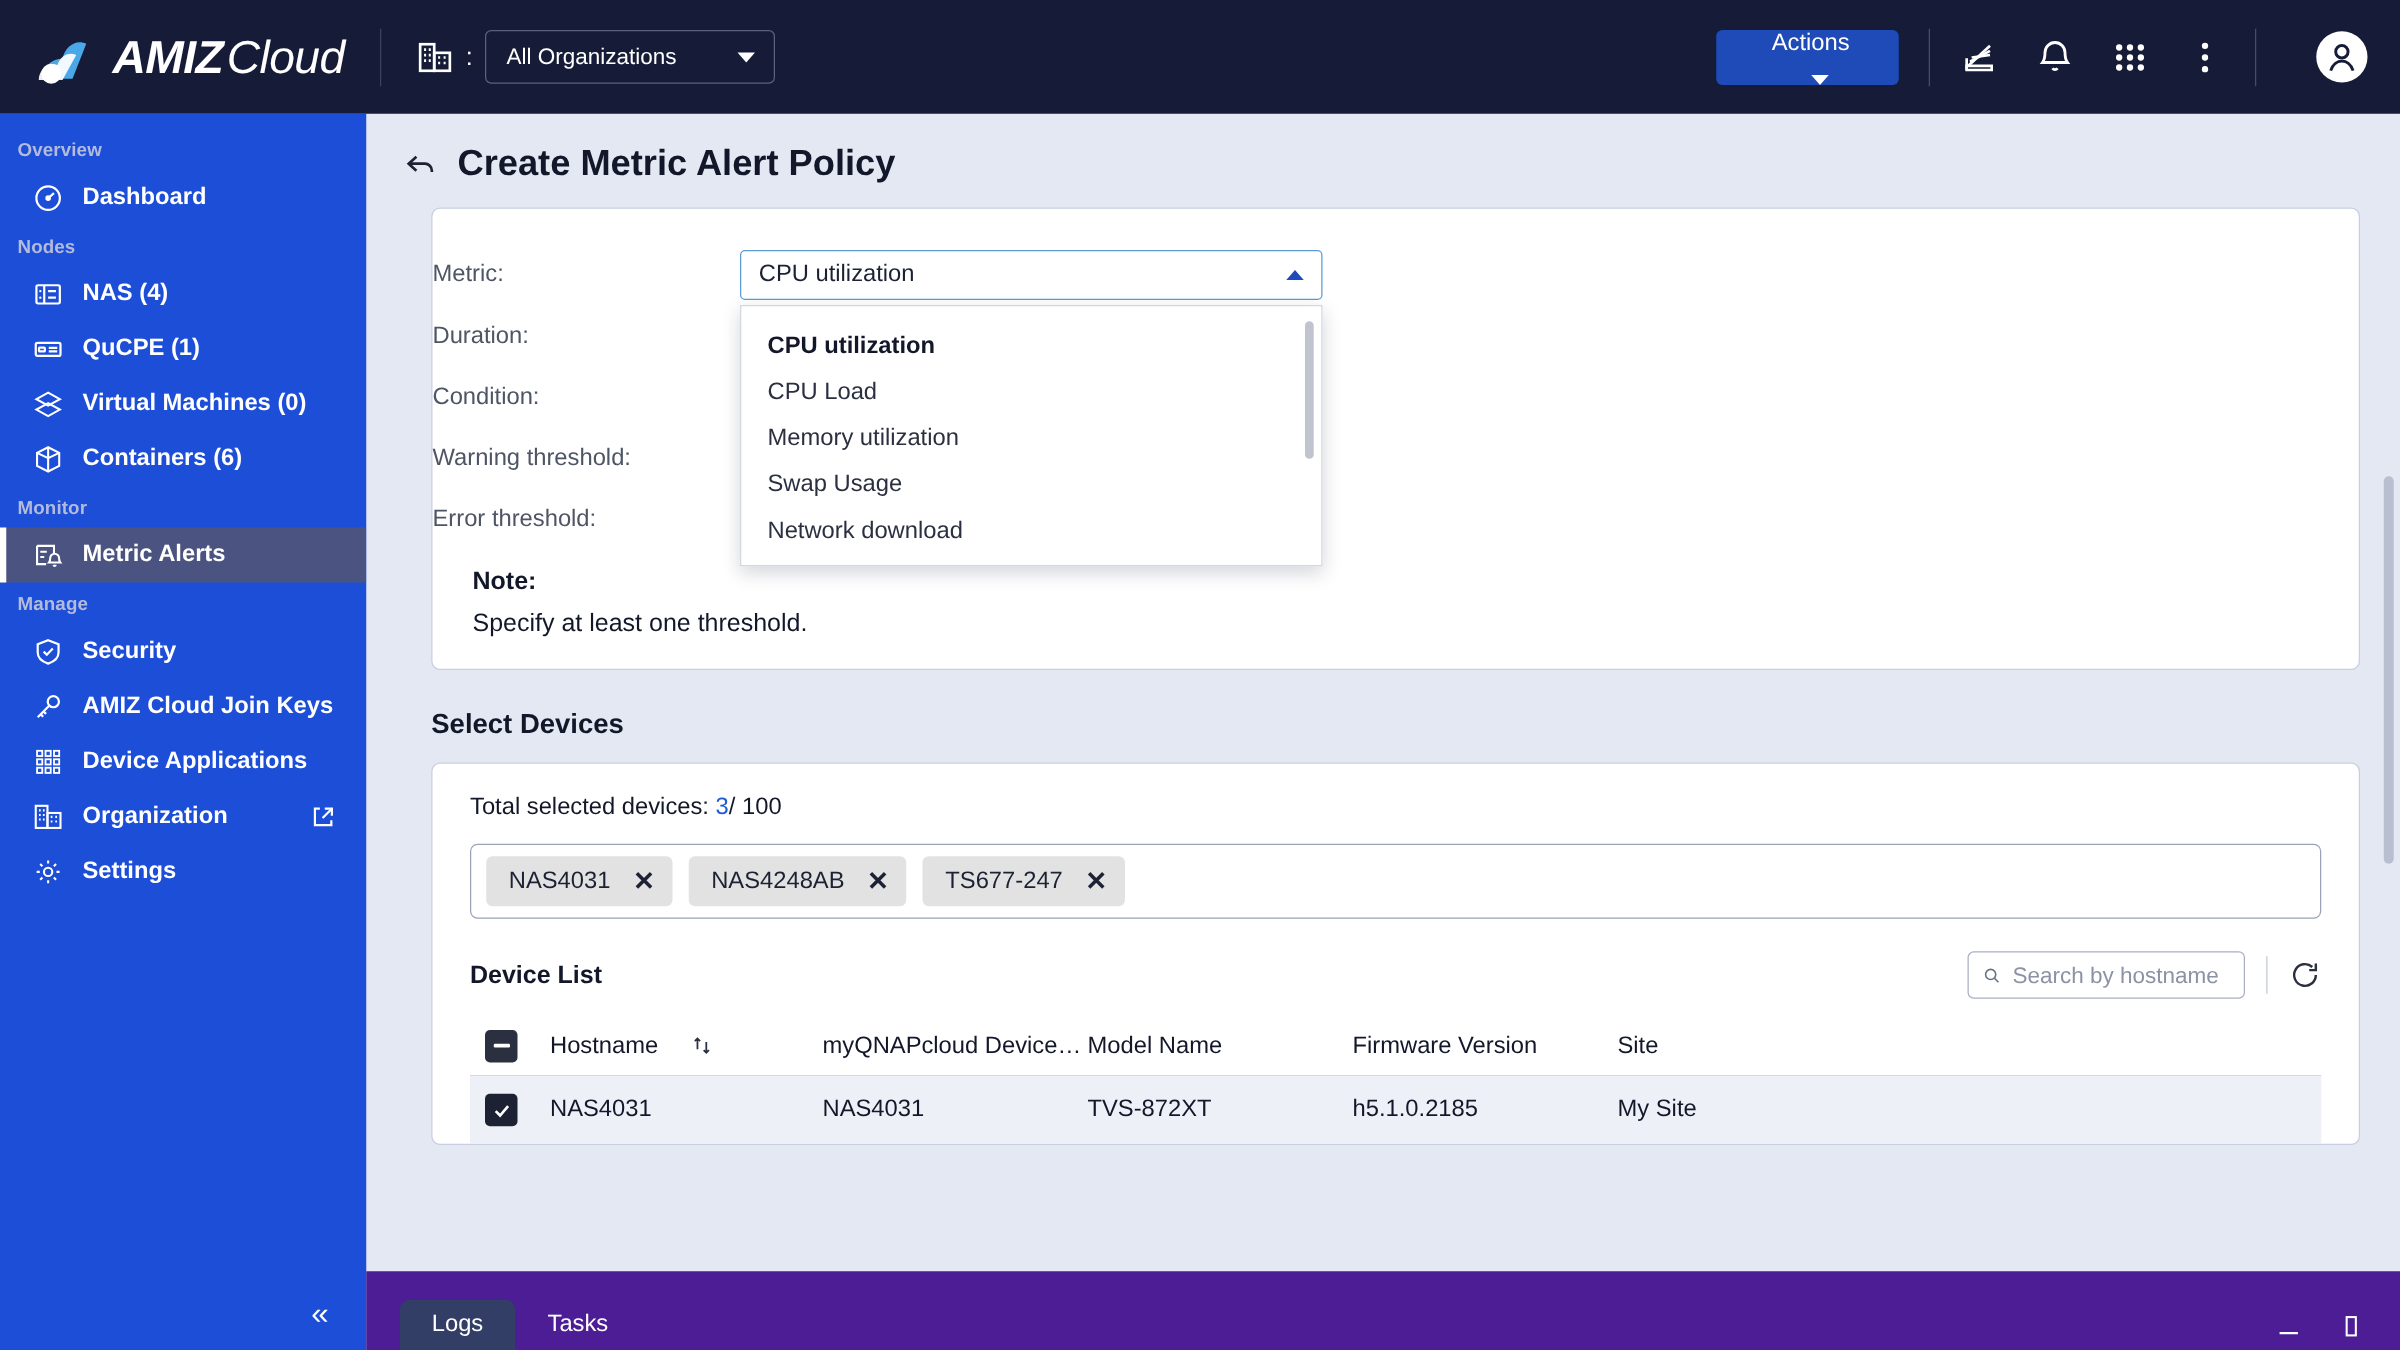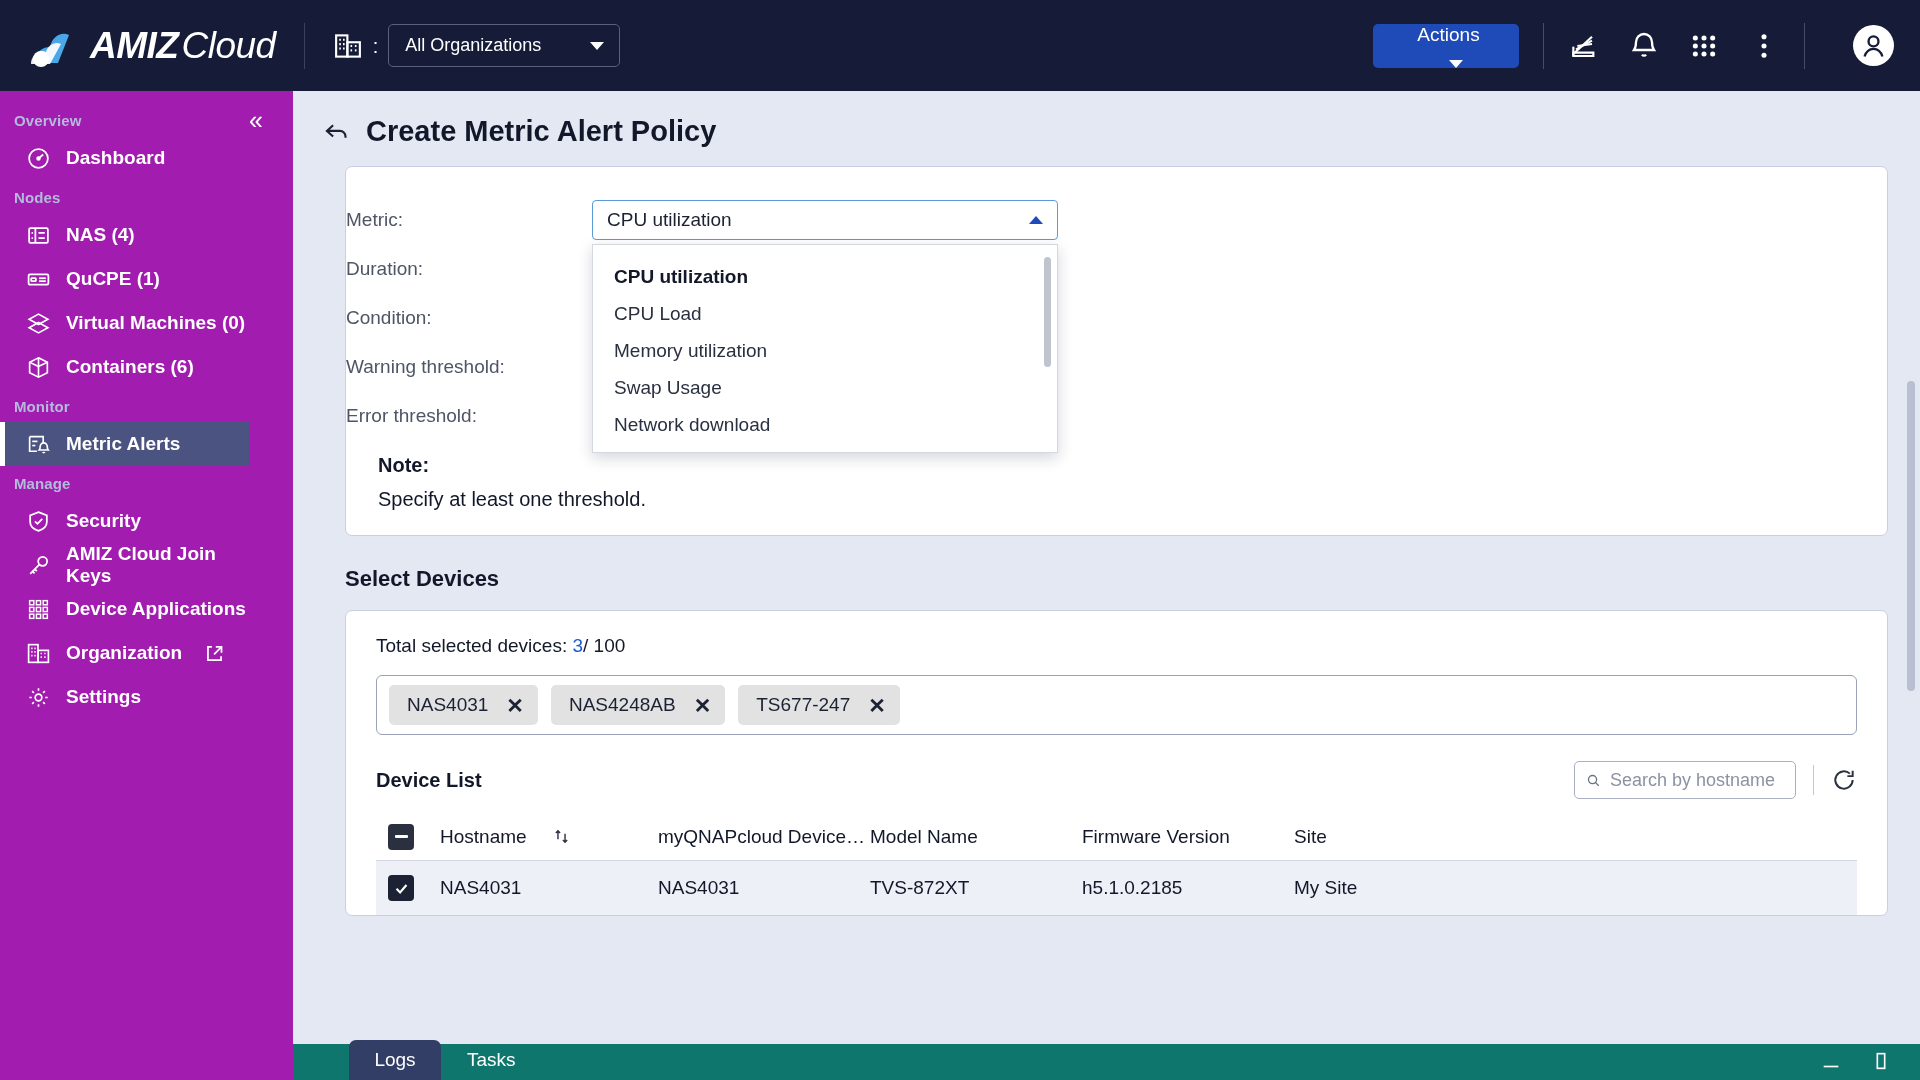--- a/index.html
+++ b/index.html
@@ -72,23 +72,23 @@
     width:41px;height:41px;border-radius:50%;background:#fff;
     display:flex;align-items:center;justify-content:center;
   }
 
   
   .body-row { flex: 1 1 auto; display: flex; min-height: 0; position: relative; }
 
   
   .sidebar {
     width: 293px; flex: 0 0 293px;
-    background: #a21caf;
+    background: #1d4ed8;
     position: relative;
-    display:flex; flex-direction:row;
+    display:flex; flex-direction:column;
     z-index: 40;
     justify-content: space-between;
   }
   .nav-scroll { flex:1 1 auto; padding-top: 12px; overflow:hidden; }
   .nav-group-label {
     color:#b3bbdd; font-size:15px; font-weight:700;
     padding: 9px 0 7px 14px; letter-spacing:0.1px;
   }
   .nav-item {
     display:flex; align-items:center; gap:15px;
@@ -229,23 +229,23 @@
   .sort-ico { width:17px;height:17px;color:#2b3040;cursor:pointer; }
 
   
   .main-scrollbar {
     position:absolute; right:5px; top:290px; width:8px; height:310px;
     background:#b9bfd0; border-radius:4px;
   }
 
   
   .bottombar {
-    position:absolute; left:293px; right:0; bottom:0; height:36px;
-    background:#0f766e;
-    display:flex; align-items:flex-end; z-index:55;padding-left:29px;
+    position:absolute; left:293px; right:0; bottom:0; height:63px;
+    background:#4c1d95;
+    display:flex; align-items:flex-end; z-index:55;
   }
   .tabs { display:flex; align-items:flex-end; padding-left: 27px; gap: 4px; }
   .tab {
     height:40px; min-width:92px; padding: 0 22px;
     display:flex; align-items:center; justify-content:center;
     font-size:19px; color:#ffffff; cursor:pointer;
     border-radius:7px 7px 0 0;
   }
   .tab.active { background:#333e66; }
   .bb-right { margin-left:auto; display:flex; align-items:center; gap:28px; padding: 0 28px 8px 0; }

